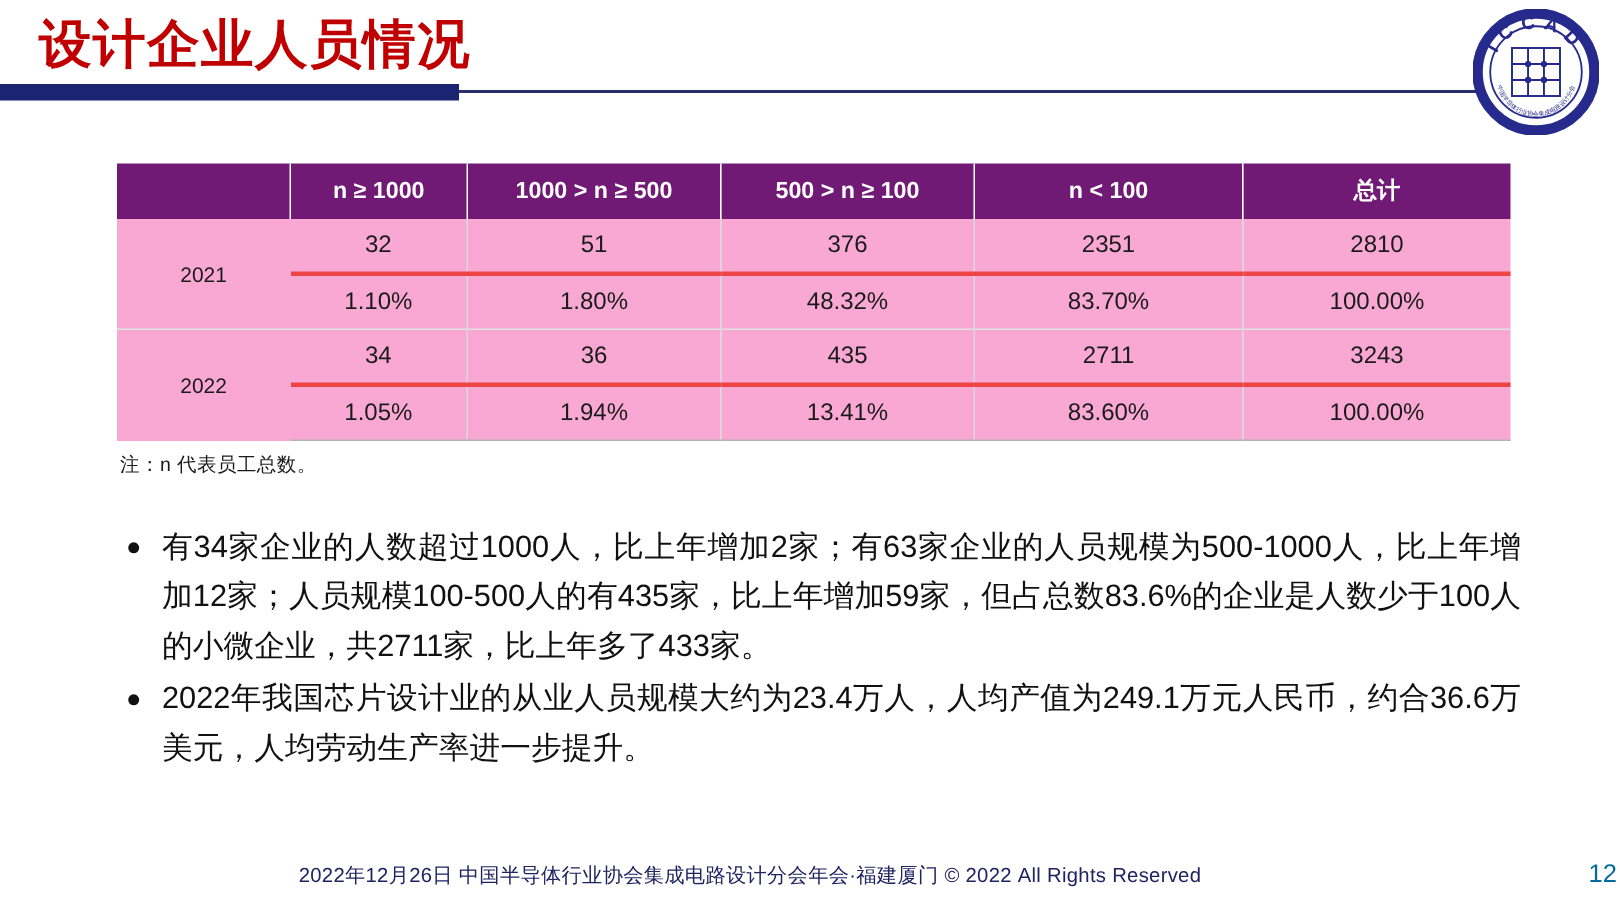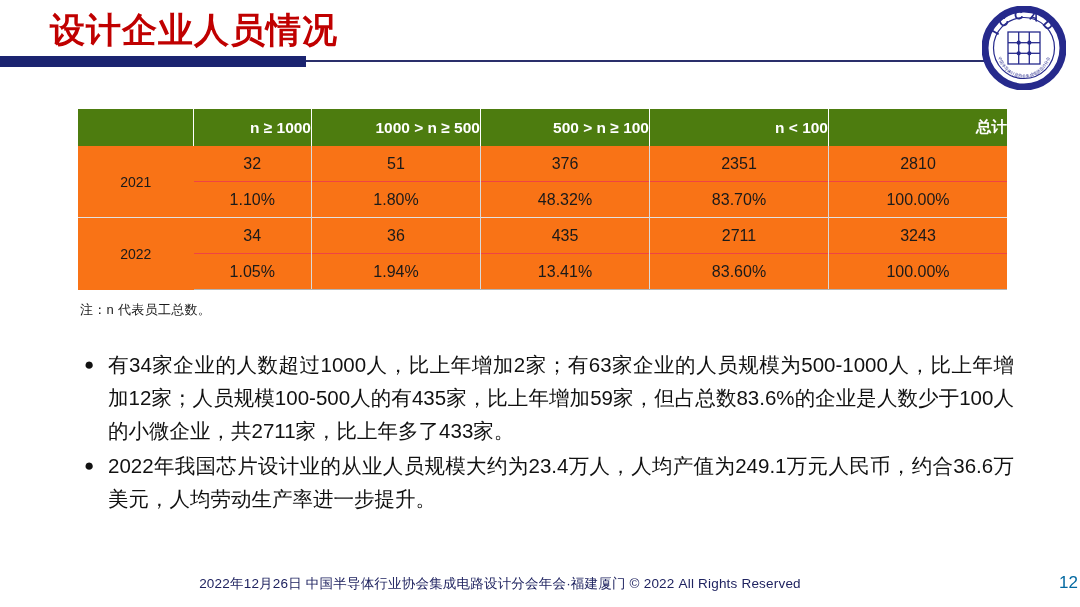--- a/index.html
+++ b/index.html
@@ -27,21 +27,20 @@
   #page-title {
     position: absolute;
     left: 26px;
     top: 8px;
     font-size: 35px;
     font-weight: bold;
     color: #C00000;
     letter-spacing: 1px;
     line-height: 44px;
     white-space: nowrap;
-    margin-left: 24px;
   }
   #title-rule-thick {
     position: absolute;
     left: 0;
     top: 56px;
     width: 306px;
     height: 11px;
     background: #1B2470;
   }
   #title-rule-thin {
@@ -77,60 +76,60 @@
     width: 924px;
     table-layout: fixed;
   }
   table#stats-table th,
   table#stats-table td {
     padding: 0;
     margin: 0;
   }
   
   #stats-table thead th {
-    background: #4d7c0f;
+    background: #701a75;
     color: #ffffff;
     font-size: 15.5px;
     font-weight: bold;
     height: 37px;
-    text-align: right;
+    text-align: center;
     vertical-align: middle;
     border-right: 1px solid #ffffff;
     white-space: nowrap;
   }
   #stats-table thead th.th-corner {
     border-right: 1px solid #ffffff;
   }
   #stats-table thead th:last-child {
     border-right: none;
   }
 
   
   #stats-table tbody td {
     font-size: 16px;
     color: #1a1a1a;
     text-align: center;
     vertical-align: middle;
     height: 35px;
     border-right: 1px solid #d9d9d9;
-    background: #f97316;
+    background: #f9a8d4;
   }
   #stats-table tbody td:last-child {
     border-right: none;
   }
   #stats-table tbody td.year-cell {
     font-size: 14px;
     color: #1a1a1a;
     border-right: none;
     text-align: center;
     vertical-align: middle;
   }
   
   #stats-table tbody tr.pct-row td {
-    border-top: 1px solid #ef4444;
+    border-top: 3px solid #ef4444;
   }
   
   #stats-table tbody tr.group-start td {
     border-top: 1px solid #e2e2e2;
   }
   
   #stats-table tbody tr.last-row td {
     border-bottom: 1px solid #b4b4b4;
   }
 

